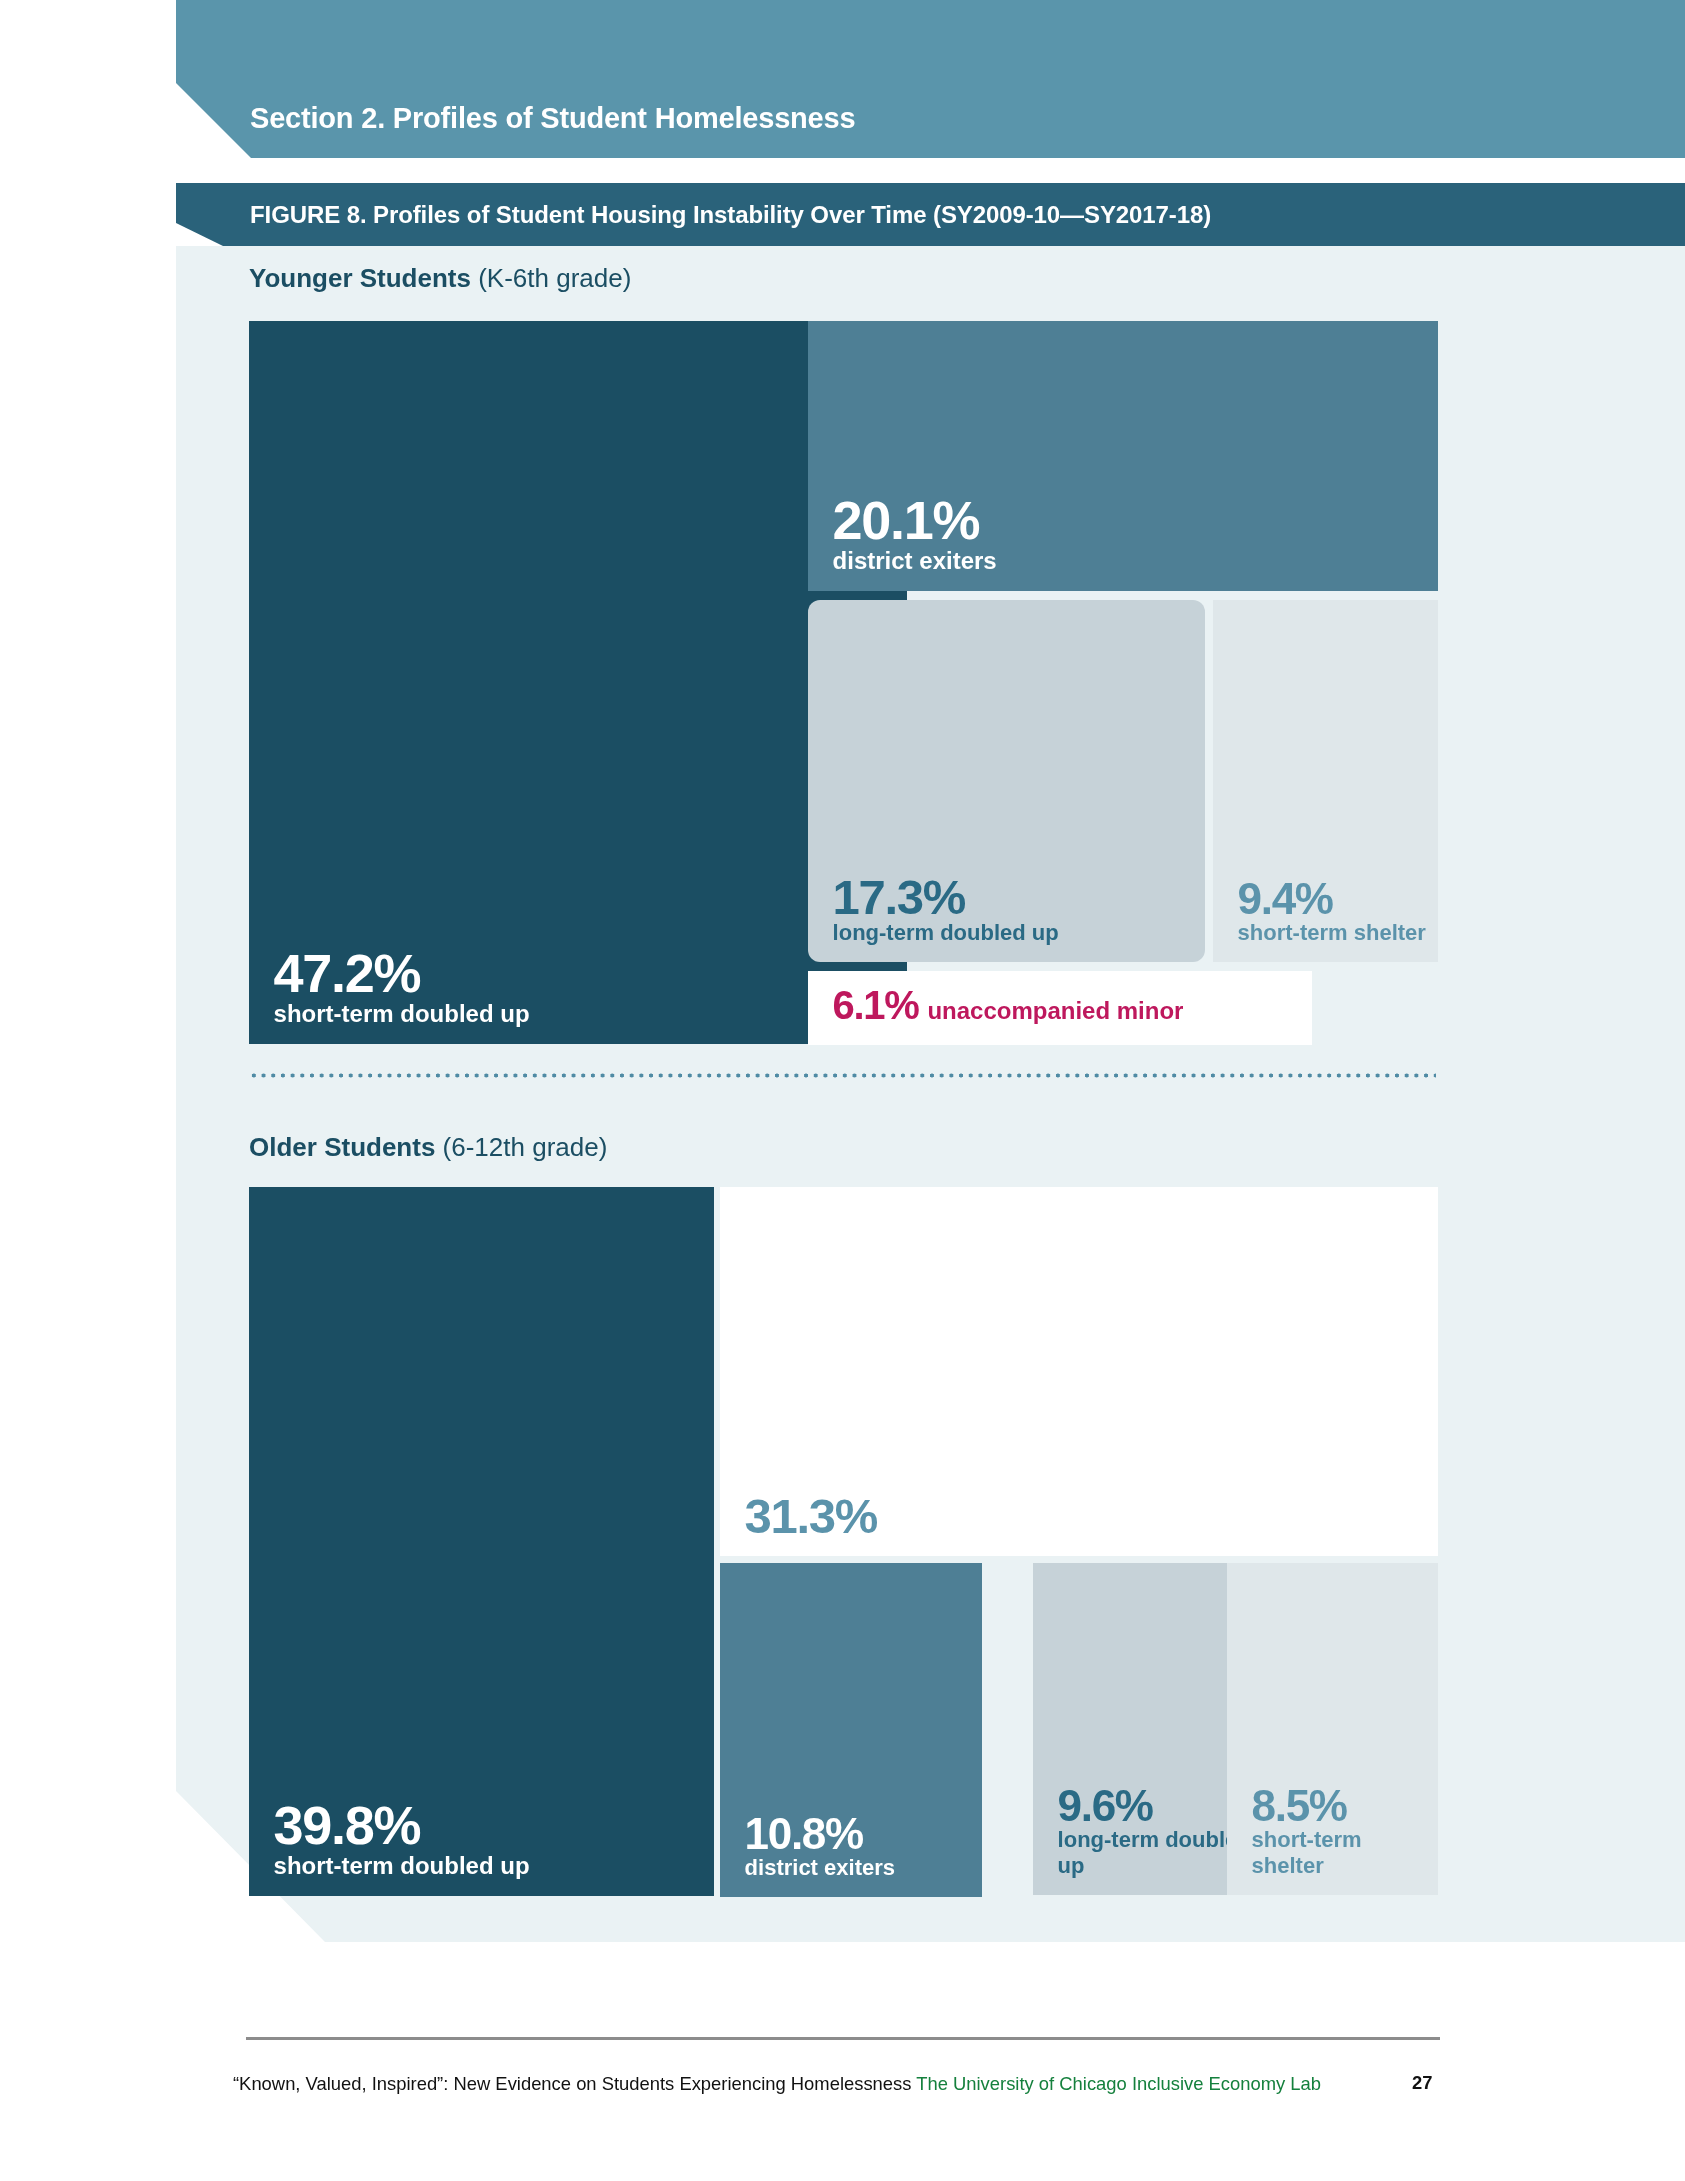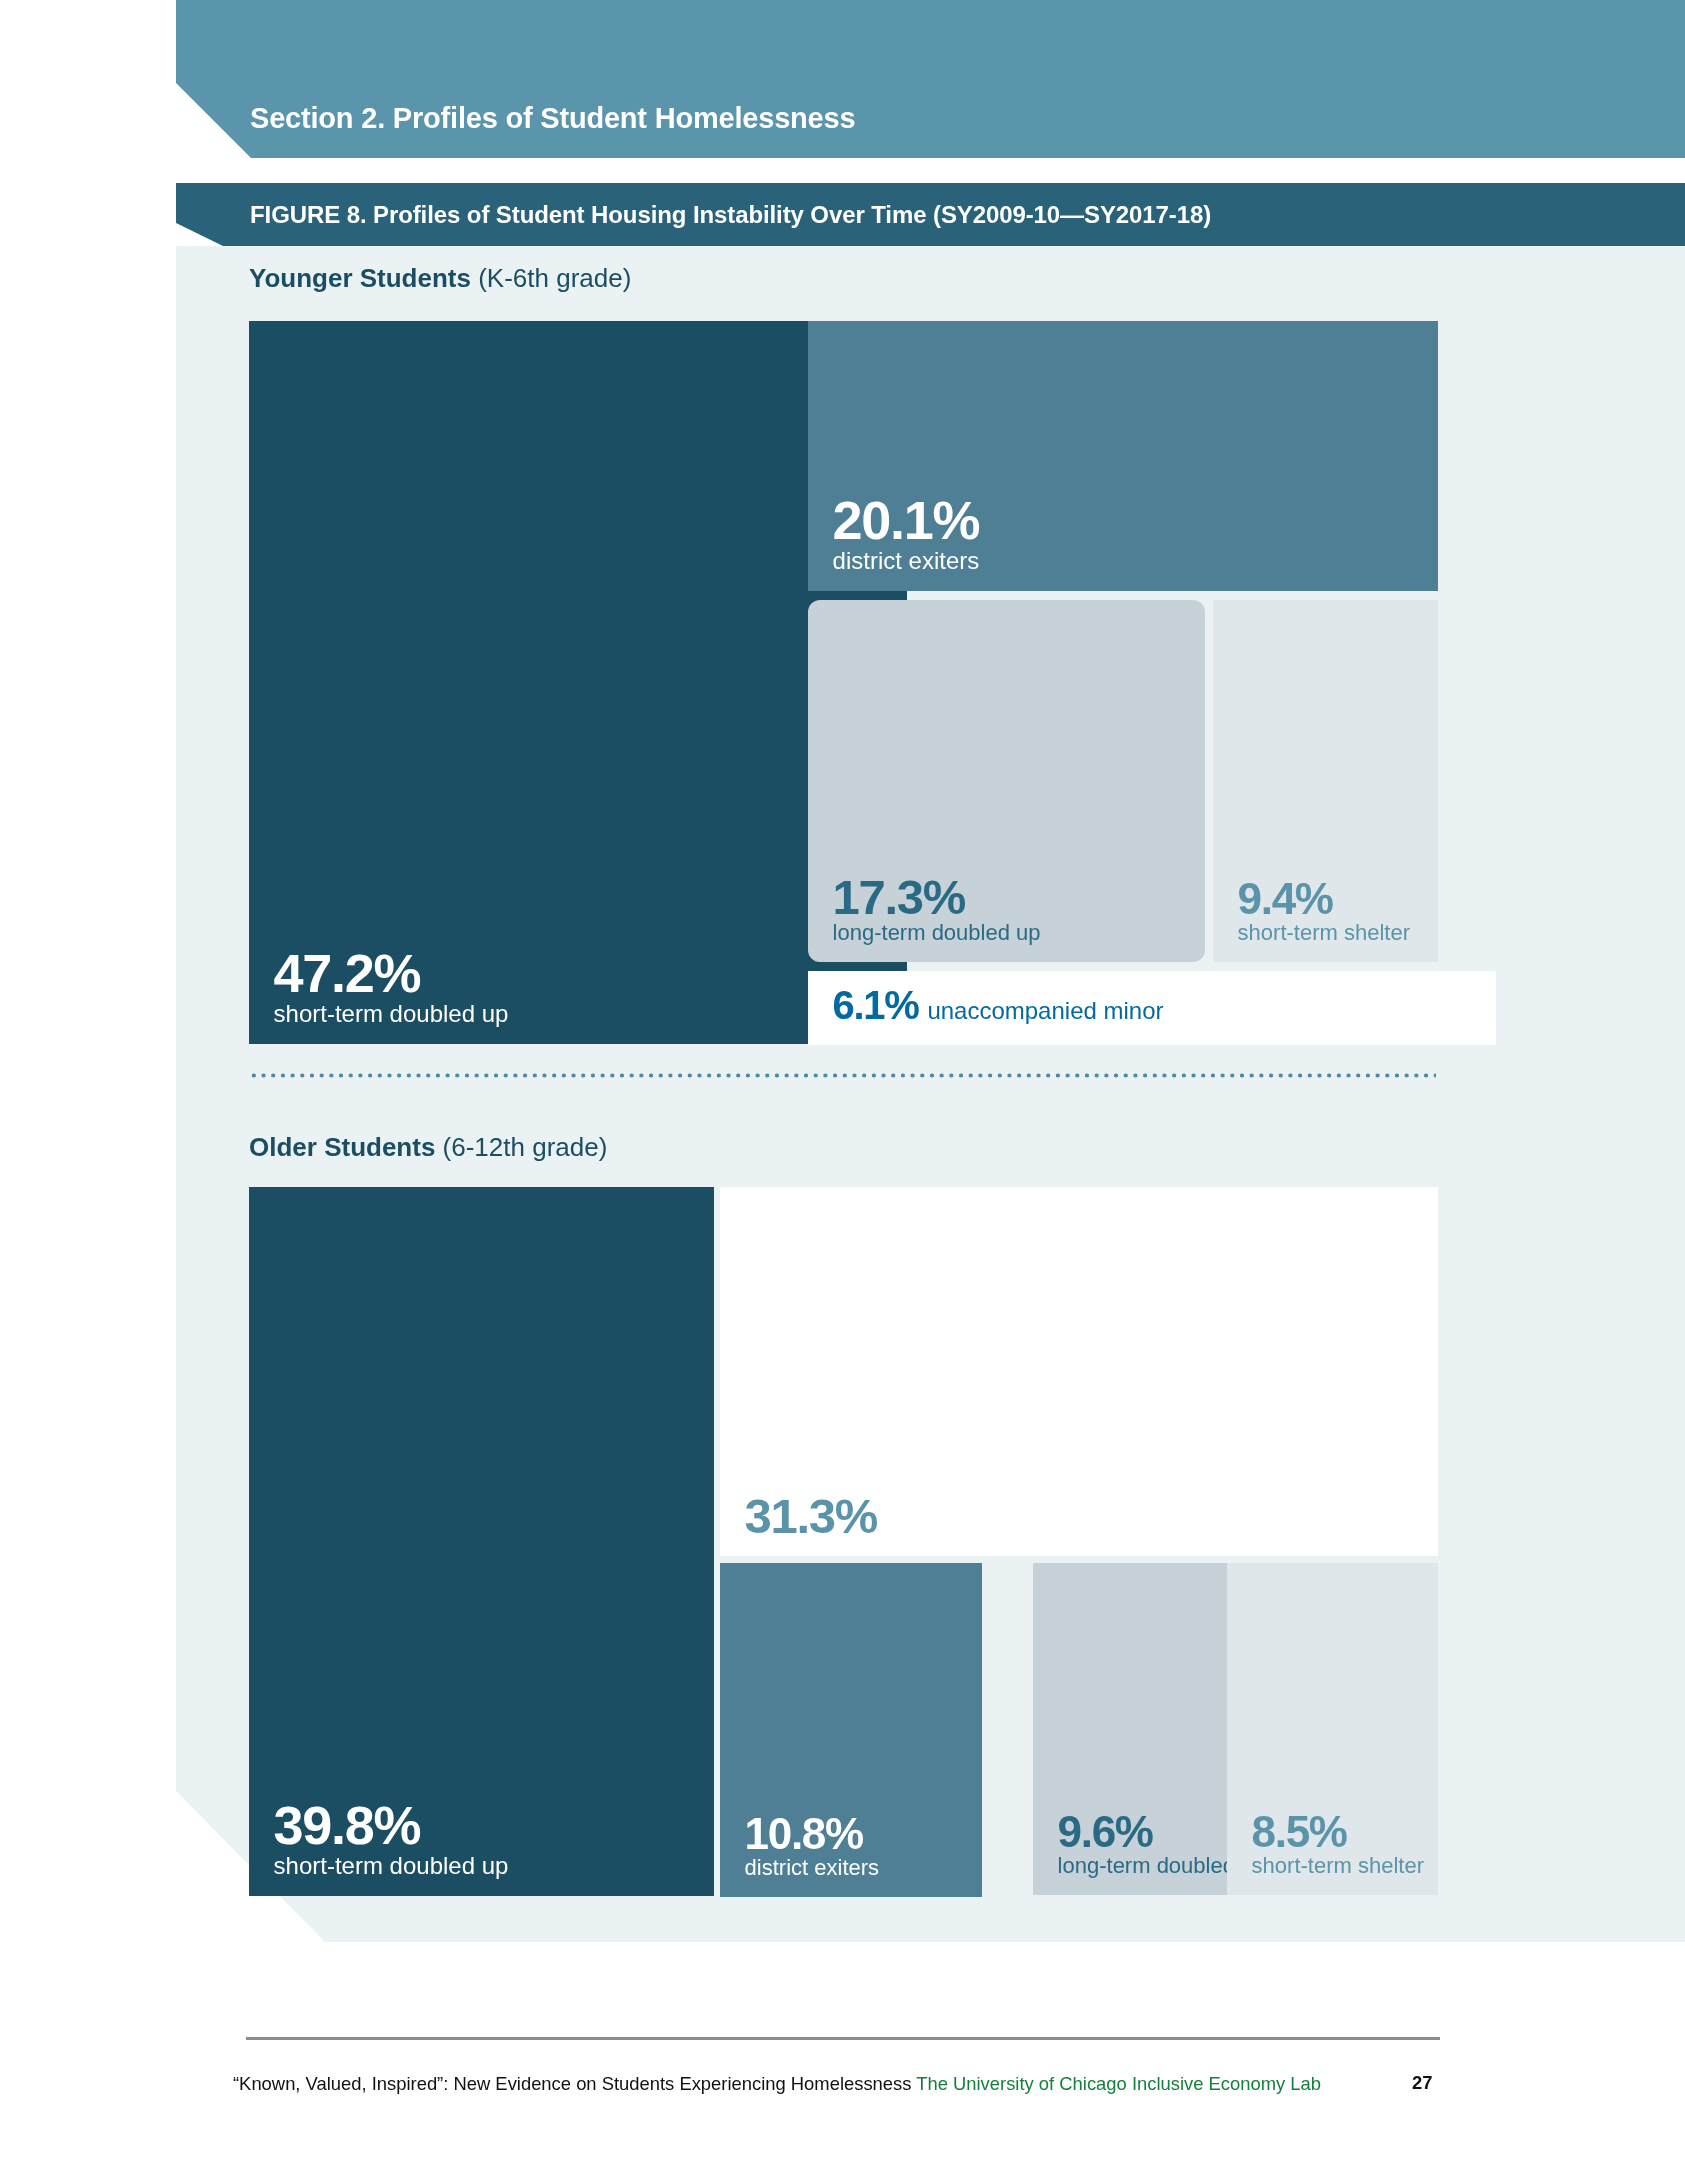--- a/index.html
+++ b/index.html
@@ -54,21 +54,21 @@
   .divider{
     position:absolute;left:249px;top:1073px;width:1187px;height:5.3px;
     background-image:radial-gradient(circle, #4f8ba4 2px, rgba(0,0,0,0) 2.3px);
     background-size:9.7px 5.3px;background-repeat:repeat-x;
   }
 
   
   .tm{position:absolute;}
   .cell{position:absolute;display:flex;flex-direction:column;justify-content:flex-end;box-sizing:border-box;}
   .cell .pct{font-weight:bold;line-height:0.95;letter-spacing:-1.3px;}
-  .cell .lbl{font-weight:normal;line-height:1.18;}
+  .cell .lbl{font-weight:bold;line-height:1.18;}
   .cell .inner{padding:0 0 16px 24.6px;}
 
   
   .cell.inline .inner{display:flex;align-items:baseline;gap:8.8px;padding-bottom:17.6px;}
   .cell.inline .lbl{padding-bottom:1.8px;}
 
   
   .footer-rule{position:absolute;left:246px;top:2037px;width:1194px;height:2.6px;background:#8c8c8c;}
   .footer-text{
     position:absolute;left:233px;top:2073px;font-size:18.4px;color:#111111;white-space:nowrap;
@@ -128,21 +128,21 @@
       </div>
     </div>
 
     <div class="cell" id="y3" style="left: 1213px; top: 600px; width: 225px; height: 362px; background: rgb(223, 231, 234); color: rgb(91, 147, 171);">
       <div class="inner">
         <div class="pct" style="font-size: 44px;">9.4%</div>
         <div class="lbl" style="font-size: 22px;">short-term shelter</div>
       </div>
     </div>
 
-    <div class="cell inline" id="y4" style="left: 808px; top: 971px; width: 688px; height: 74px; background: rgb(255, 255, 255); color: #0369a1; justify-content: flex-end;">
+    <div class="cell inline" id="y4" style="left: 808px; top: 971px; width: 504px; height: 74px; background: rgb(255, 255, 255); color: #be185d; justify-content: flex-end;">
       <div class="inner">
         <div class="pct" style="font-size: 40px;">6.1%</div>
         <div class="lbl" style="font-size: 24px;">unaccompanied minor</div>
       </div>
     </div>
   </div>
 
   <div class="tm" id="tm-older">
 
     <div class="cell" id="o0" style="left: 249px; top: 1187px; width: 465px; height: 709px; background: rgb(27, 78, 99); color: rgb(255, 255, 255);">

